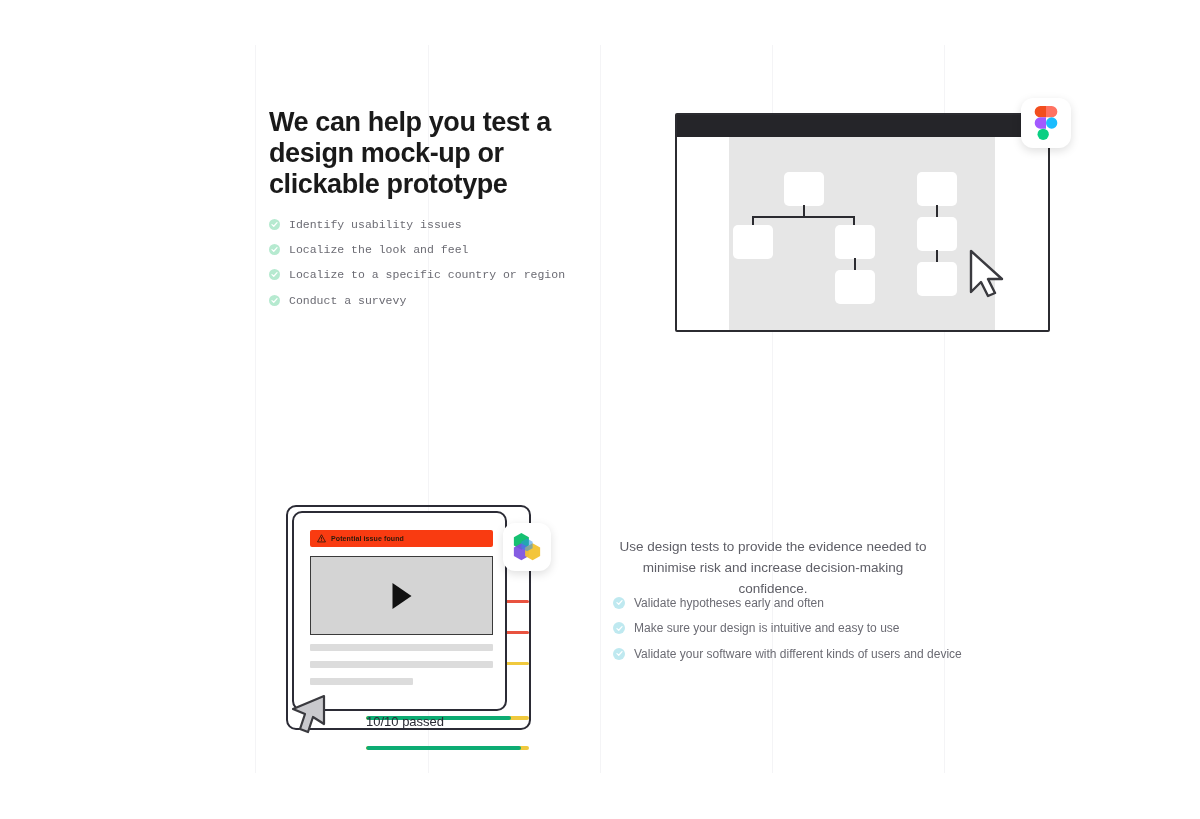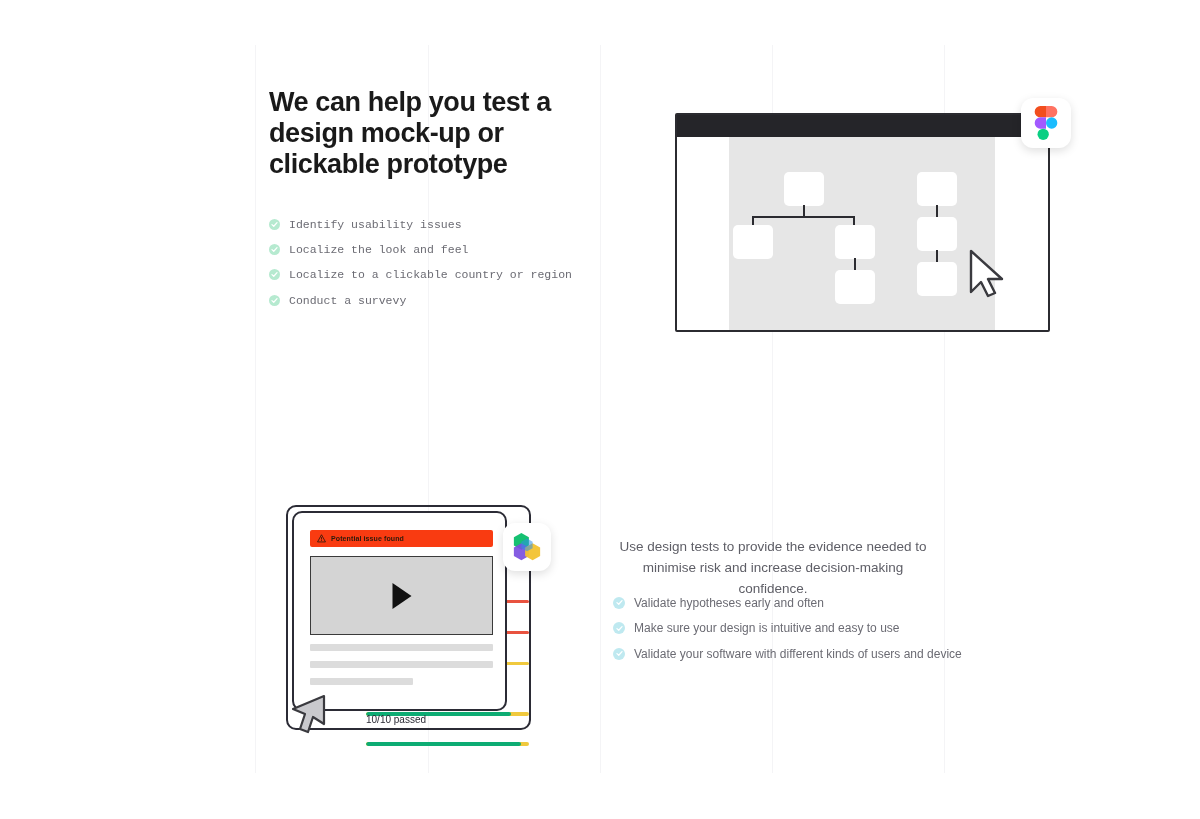--- a/index.html
+++ b/index.html
@@ -70,21 +70,21 @@
   #list-design .check-ico { background: #b6ead0; }
 
   
   #list-issues { position: absolute; left: 613px; top: 590px; }
   #list-issues .check-item { height: 25.5px; font-size: 12px; }
   #list-issues .check-ico { background: #bfe9f0; width: 12px; height: 12px; }
 
   
   #heading-design {
     position: absolute;
-    left: 269px; top: 87px;
+    left: 269px; top: 107px;
     width: 330px;
   }
 
   
   #heading-issues {
     position: absolute;
     left: 613px; top: 446px;
     width: 330px;
   }
   #para-issues {
@@ -193,21 +193,21 @@
     position: absolute;
     left: 16px;
     height: 7px;
     background: #dcdcdc;
     border-radius: 1px;
   }
   .color-tick { position: absolute; height: 3px; border-radius: 2px; }
 
   .progress-row { position: absolute; }
   .progress-label {
-    font-size: 10px; color: #2b2b35; margin-bottom: 17px; display:block;
+    font-size: 13px; color: #2b2b35; margin-bottom: 17px; display:block;
   }
   .progress-track {
     position: relative;
     height: 4px;
     border-radius: 2px;
     background: #f0c93d;
     overflow: hidden;
   }
   .progress-fill {
     position: absolute; left: 0; top: 0; bottom: 0;
@@ -262,21 +262,21 @@
           </svg>
       </span>
       <span>Localize the look and feel</span>
     </li>
     <li class="check-item">
       <span class="check-ico">
         <svg viewBox="0 0 10 10">
             <path d="M1.4 5.2 L3.9 7.5 L8.6 2.4" stroke="#ffffff" stroke-width="1.8" fill="none" stroke-linecap="round" stroke-linejoin="round"></path>
           </svg>
       </span>
-      <span>Localize to a clickable country or region</span>
+      <span>Localize to a specific country or region</span>
     </li>
     <li class="check-item">
       <span class="check-ico">
         <svg viewBox="0 0 10 10">
             <path d="M1.4 5.2 L3.9 7.5 L8.6 2.4" stroke="#ffffff" stroke-width="1.8" fill="none" stroke-linecap="round" stroke-linejoin="round"></path>
           </svg>
       </span>
       <span>Conduct a survevy</span>
     </li>
   </ul>

